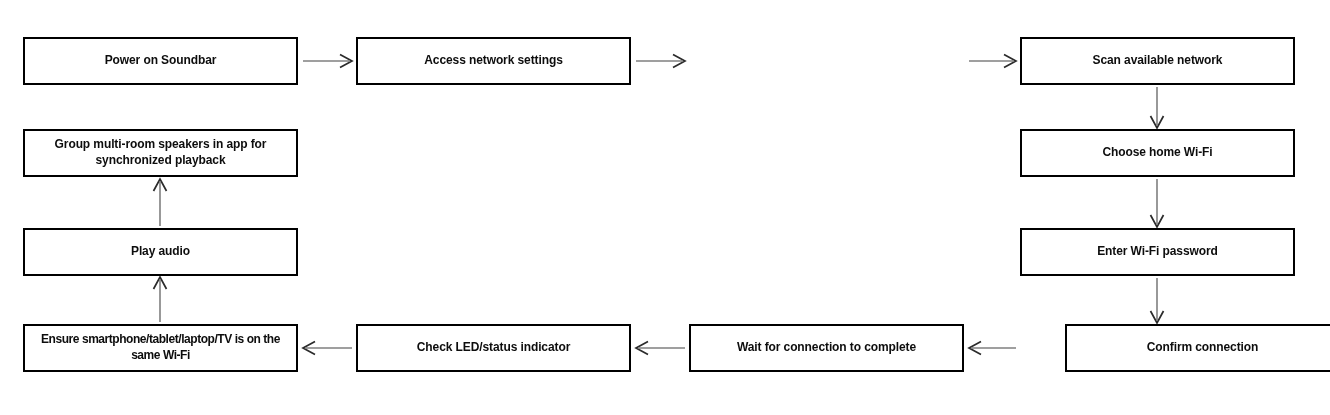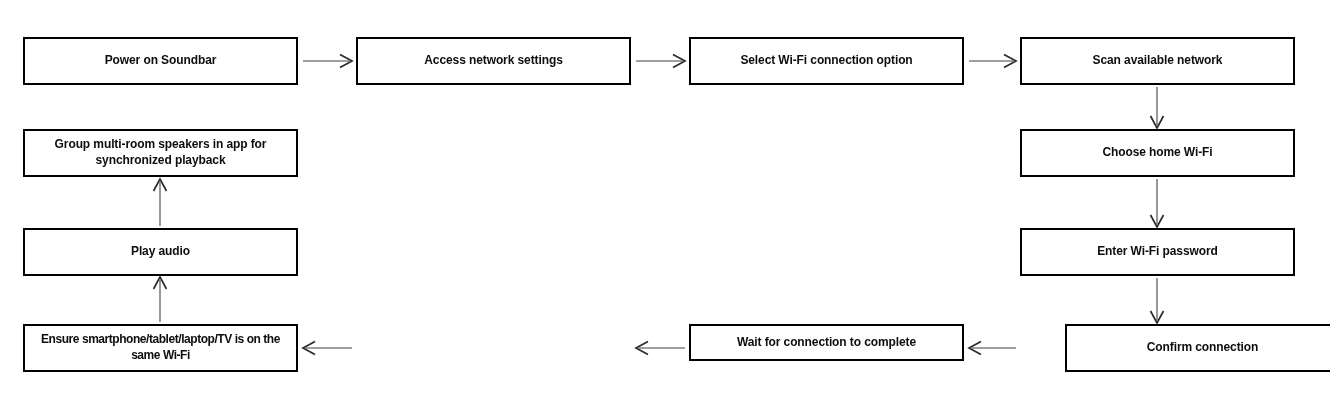--- a/index.html
+++ b/index.html
@@ -120,23 +120,20 @@
   </svg>
 
   <div class="node" style="left:23px; top:37px; width:275px; height:48px;">
     <span>Power on Soundbar</span>
   </div>
 
   <div class="node" style="left:356px; top:37px; width:275px; height:48px;">
     <span>Access network settings</span>
   </div>
 
-  <div class="node" style="left:689px; top:37px; width:275px; height:48px;">
-    <span>Select Wi-Fi connection option</span>
-  </div>
 
   <div class="node" style="left:1020px; top:37px; width:275px; height:48px;">
     <span>Scan available network</span>
   </div>
 
   <div class="node" style="left:23px; top:129px; width:275px; height:48px;">
     <span>Group multi-room speakers in app for synchronized playback</span>
   </div>
 
   <div class="node" style="left:23px; top:228px; width:275px; height:48px;">
@@ -148,22 +145,25 @@
   </div>
 
   <div class="node" style="left:1020px; top:228px; width:275px; height:48px;">
     <span>Enter Wi-Fi password</span>
   </div>
 
   <div class="node tight" style="left:23px; top:324px; width:275px; height:48px;">
     <span>Ensure smartphone/tablet/laptop/TV is on the same Wi-Fi</span>
   </div>
 
+  <div class="node" style="left:356px; top:324px; width:275px; height:48px;">
+    <span>Check LED/status indicator</span>
+  </div>
 
-  <div class="node" style="left:689px; top:324px; width:275px; height:37px;">
+  <div class="node" style="left:689px; top:324px; width:275px; height:48px;">
     <span>Wait for connection to complete</span>
   </div>
 
   <div class="node" style="left:1065px; top:324px; width:275px; height:48px;">
     <span>Confirm connection</span>
   </div>
 
 </div>
 
 </body></html>

